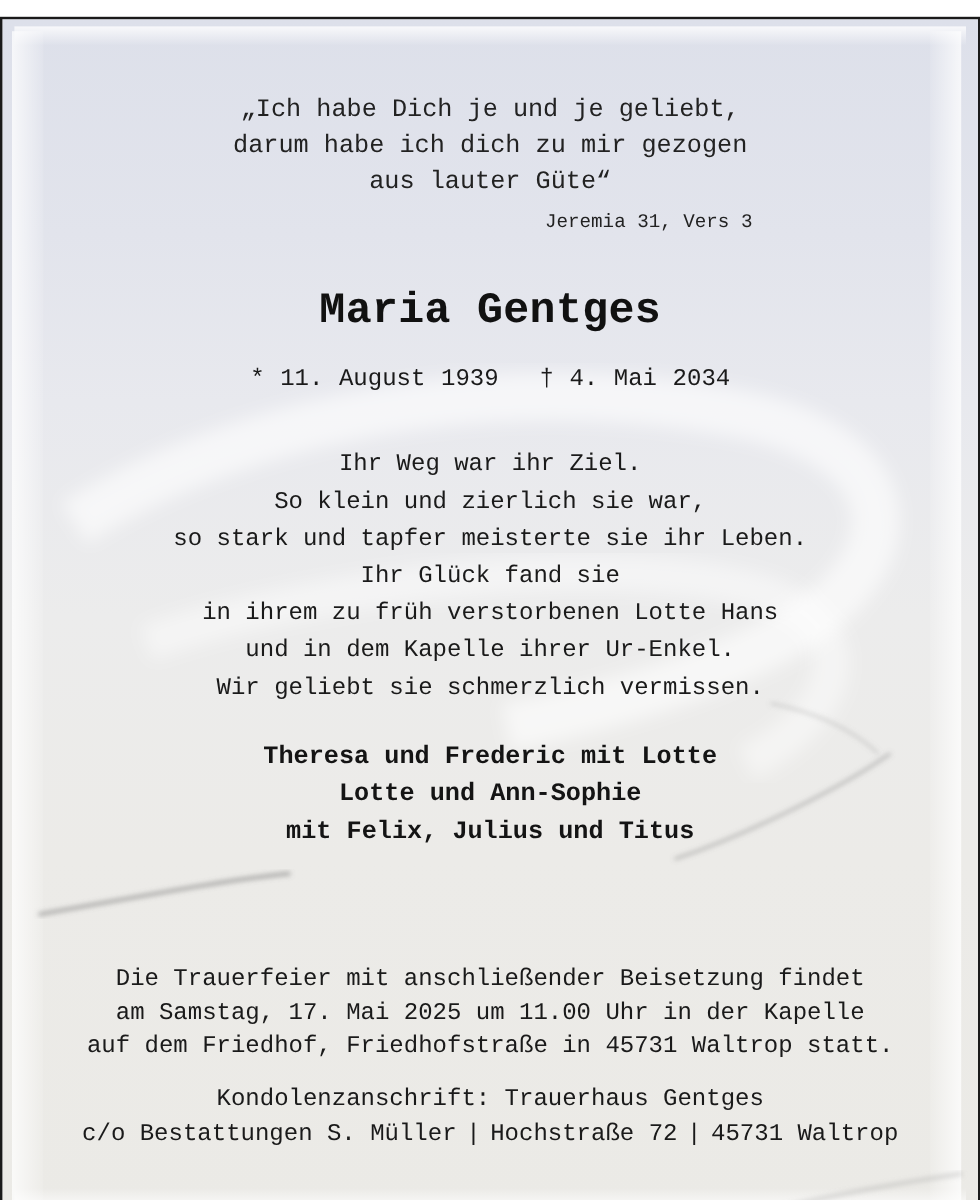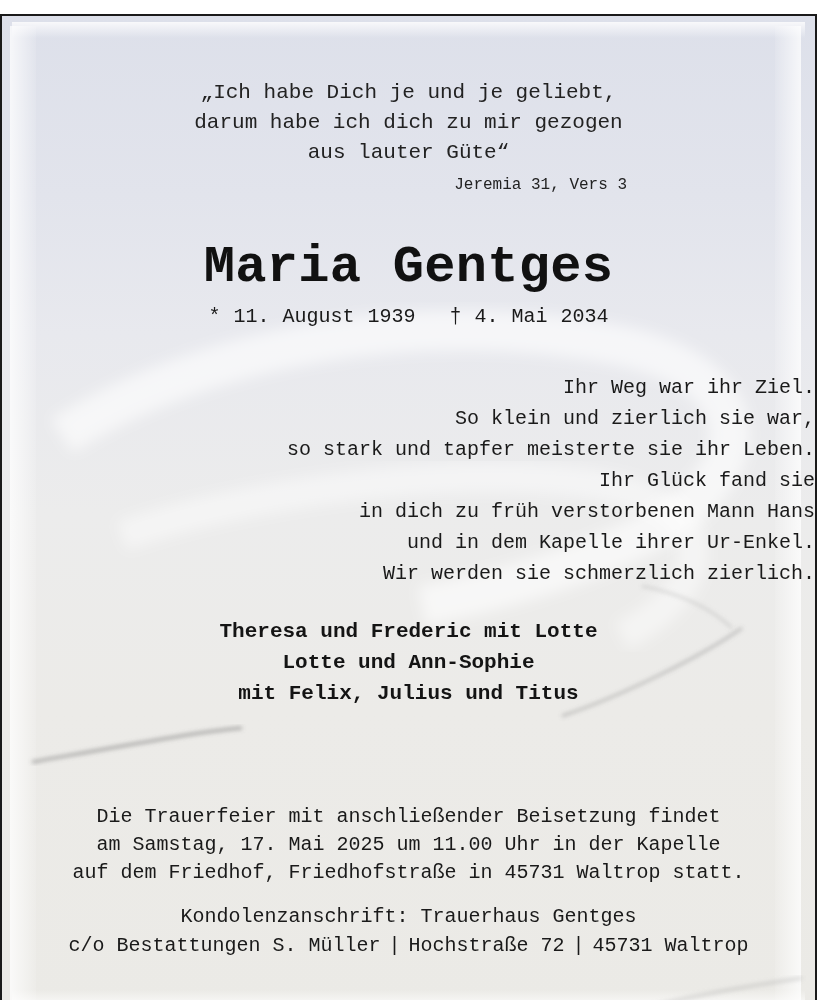--- a/index.html
+++ b/index.html
@@ -65,42 +65,41 @@
     position: absolute;
     right: 188px;
     top: 160px;
     font-size: 16px;
     color: #222;
   }
   .name {
     position: absolute;
     left: 0; right: 0;
     top: 222px;
-    font-size: 52px;
+    font-size: 36px;
     font-weight: bold;
     letter-spacing: 0.3px;
     color: #111;
   }
   .dates {
     position: absolute;
     left: 0; right: 0;
     top: 289px;
     font-size: 20px;
     color: #1a1a1a;
     word-spacing: 1px;
   }
   .dates span.gap { display: inline-block; width: 34px; }
   .poem {
     position: absolute;
     left: 0; right: 0;
     top: 356px;
     font-size: 20px;
     line-height: 31px;
     color: #1a1a1a;
-    text-align: right;
   }
   .family {
     position: absolute;
     left: 0; right: 0;
     top: 600px;
     font-size: 21px;
     line-height: 31px;
     font-weight: bold;
     color: #141414;
   }
@@ -163,23 +162,23 @@
 
     <div class="dates">
       <span>* 11. August 1939</span><span class="gap"></span><span>† 4. Mai 2034</span>
     </div>
 
     <div class="poem">
       <span class="line">Ihr Weg war ihr Ziel.</span>
       <span class="line">So klein und zierlich sie war,</span>
       <span class="line">so stark und tapfer meisterte sie ihr Leben.</span>
       <span class="line">Ihr Glück fand sie</span>
-      <span class="line">in dich zu früh verstorbenen Mann Hans</span>
+      <span class="line">in ihrem zu früh verstorbenen Lotte Hans</span>
       <span class="line">und in dem Kapelle ihrer Ur-Enkel.</span>
-      <span class="line">Wir werden sie schmerzlich zierlich.</span>
+      <span class="line">Wir geliebt sie schmerzlich vermissen.</span>
     </div>
 
     <div class="family">
       <span class="line">Theresa und Frederic mit Lotte</span>
       <span class="line">Lotte und Ann-Sophie</span>
       <span class="line">mit Felix, Julius und Titus</span>
     </div>
 
     <div class="service">
       <span class="line">Die Trauerfeier mit anschließender Beisetzung findet</span>

